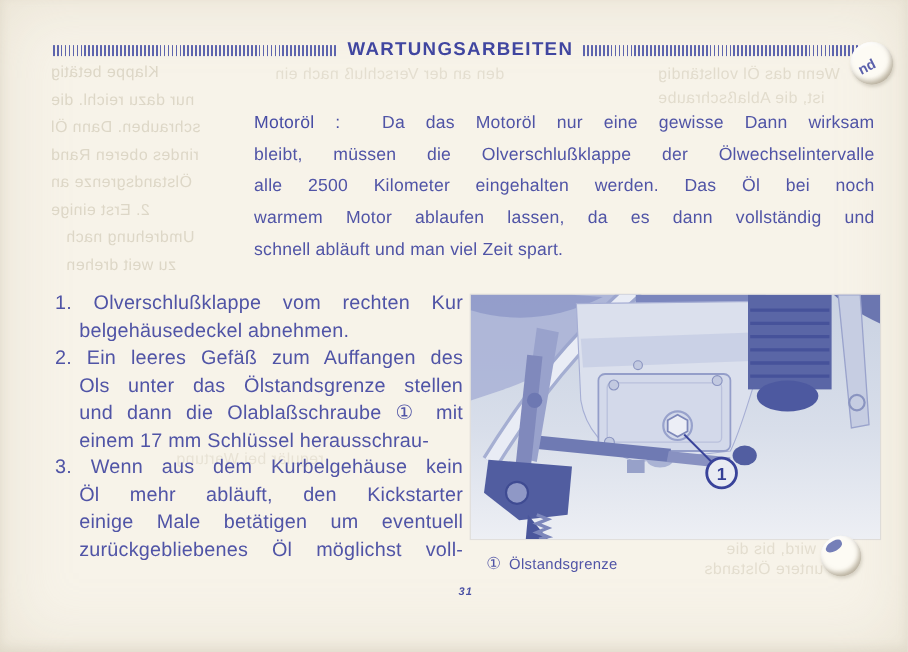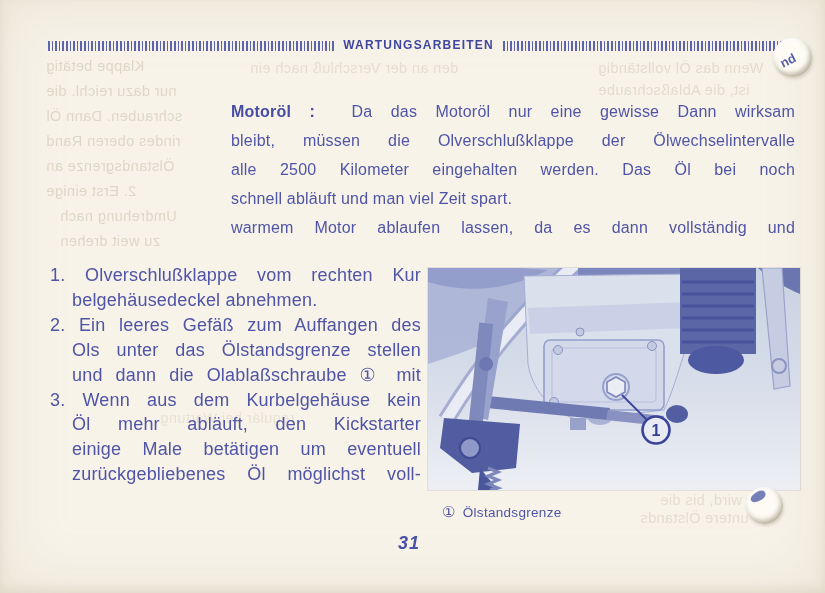--- a/index.html
+++ b/index.html
@@ -22,21 +22,21 @@
     letter-spacing:.4px;
   }
   
   .hdr{position:absolute;left:48px;right:36px;top:34px;height:22px;display:flex;align-items:center;}
   .band{
     flex:1;height:10px;margin-top:2px;
     background:repeating-linear-gradient(90deg,#5058a8 0 1.6px,rgba(0,0,0,0) 1.6px 3.6px);
     opacity:.92;
   }
   .hdr h1{
-    margin:0 9px;font-size:12px;font-weight:bold;letter-spacing:1.2px;
+    margin:0 9px;font-size:17px;font-weight:bold;letter-spacing:1.2px;
     color:#4046a0;white-space:nowrap;
   }
   
   .droplet{
     position:absolute;border-radius:50%;
     background:radial-gradient(circle at 38% 32%, #fdfbf4 0 55%, #efeadb 78%, #ded7c4 100%);
     box-shadow:inset -2px -3px 5px rgba(140,130,110,.55), inset 1px 2px 3px rgba(255,255,255,.9), 1px 2px 3px rgba(120,110,90,.25);
     z-index:6;
   }
   .droplet-top{left:773px;top:38px;width:39px;height:39px;}
@@ -46,38 +46,38 @@
   }
   .droplet-bottom{left:746px;top:487px;width:37px;height:37px;}
   .droplet-bottom i{
     position:absolute;left:4px;top:5px;width:16px;height:9px;border-radius:60% 40% 50% 50%;
     background:#5d68ad;transform:rotate(-28deg);opacity:.85;
   }
   
   .intro{position:absolute;left:231px;top:97px;width:564px;font-size:16px;line-height:29px;}
   .intro .ln{text-align:justify;text-align-last:justify;letter-spacing:.2px;}
   .intro .ln.last{text-align:left;text-align-last:left;}
-  .intro .lead{font-weight:bold;color:#474ca4;margin-top:13px;}
+  .intro .lead{font-weight:normal;color:#474ca4;margin-top:13px;}
   
   .steps{position:absolute;left:50px;top:263px;width:371px;font-size:18px;line-height:24.9px;}
   .steps .ln{text-align:justify;text-align-last:justify;letter-spacing:.2px;}
   .steps .ln.flush{text-align:center;text-align-last:left;}
   .steps .ln.cont{padding-left:22px;}
   
   figure.photo{position:absolute;left:428px;top:268px;width:372px;height:222px;margin:0;
     box-shadow:0 0 0 1px rgba(130,135,160,.18);}
   figure.photo svg{display:block;}
   .caption{
     position:absolute;left:442px;top:503px;font-size:13.5px;color:#5054a6;letter-spacing:.3px;
   }
   .caption .mark{font-size:15px;margin-right:7px;}
   
   .pageno{
-    position:absolute;left:398px;top:533px;width:32px;text-align:left;
-    font-size:18px;font-weight:bold;font-style:italic;color:#4a50a4;letter-spacing:1px;
+    position:absolute;left:398px;top:533px;width:32px;text-align:right;
+    font-size:10px;font-weight:bold;font-style:italic;color:#4a50a4;letter-spacing:1px;
   }
 </style>
 </head>
 <body>
 
 <div class="page">
 
   <div>
     <div class="ghost-line" style="left:46px;top:58px">Klappe betätig</div>
     <div class="ghost-line" style="left:46px;top:83px">nur dazu reichl. die</div>
@@ -102,30 +102,31 @@
   </div>
 
   <div class="droplet droplet-top">
     <span>nd</span>
   </div>
 
   <section class="intro">
     <div class="ln"><span class="lead">Motoröl :</span>&nbsp; <span>Da das Motoröl nur eine gewisse Dann wirksam</span></div>
     <div class="ln">bleibt, müssen die Olverschlußklappe der Ölwechselintervalle</div>
     <div class="ln">alle 2500 Kilometer eingehalten werden. Das Öl bei noch</div>
+    <div class="ln">warmem Motor ablaufen lassen, da es dann vollständig und</div>
     <div class="ln last">schnell abläuft und man viel Zeit spart.</div>
-    <div class="ln">warmem Motor ablaufen lassen, da es dann vollständig und</div>
   </section>
 
   <section class="steps">
     <div class="ln">1. Olverschlußklappe vom rechten Kur</div>
     <div class="ln cont flush">belgehäusedeckel abnehmen.</div>
     <div class="ln">2. Ein leeres Gefäß zum Auffangen des</div>
     <div class="ln cont">Ols unter das Ölstandsgrenze stellen</div>
     <div class="ln cont">und dann die Olablaßschraube ① mit</div>
+    <div class="ln cont flush">einem 17 mm Schlüssel herausschrau-</div>
     <div class="ln">3. Wenn aus dem Kurbelgehäuse kein</div>
     <div class="ln cont">Öl mehr abläuft, den Kickstarter</div>
     <div class="ln cont">einige Male betätigen um eventuell</div>
     <div class="ln cont">zurückgebliebenes Öl möglichst voll-</div>
   </section>
 
   <figure class="photo">
     <svg width="372" height="222" viewBox="0 0 372 222">
       <defs>
         <linearGradient id="bg" x1="0" y1="0" x2="0" y2="1">

